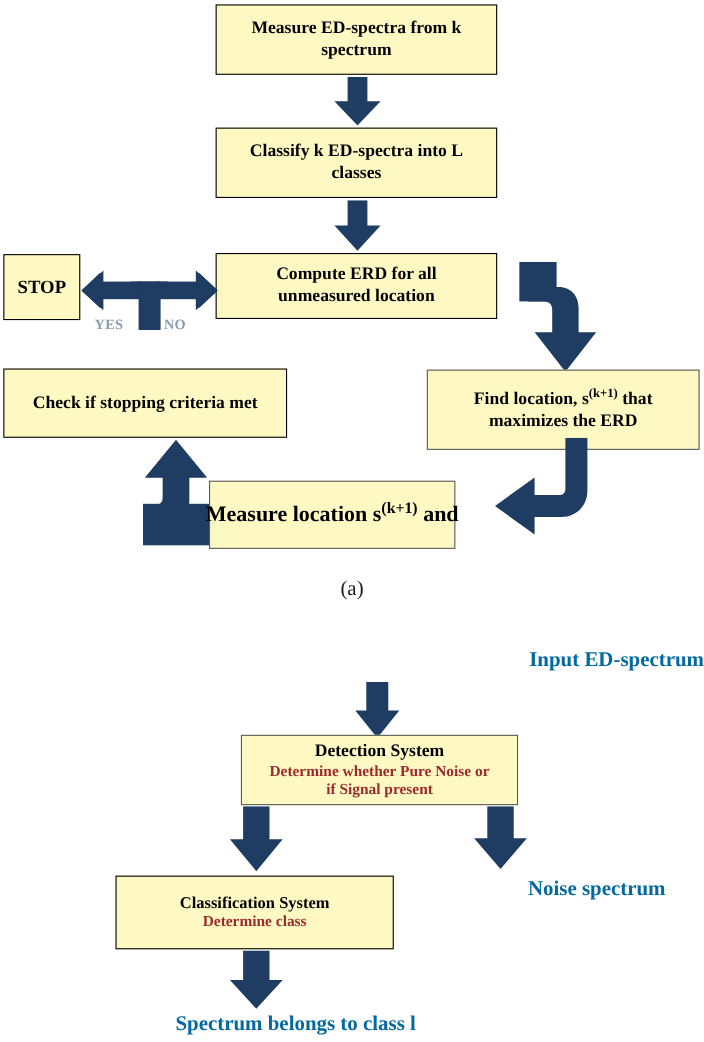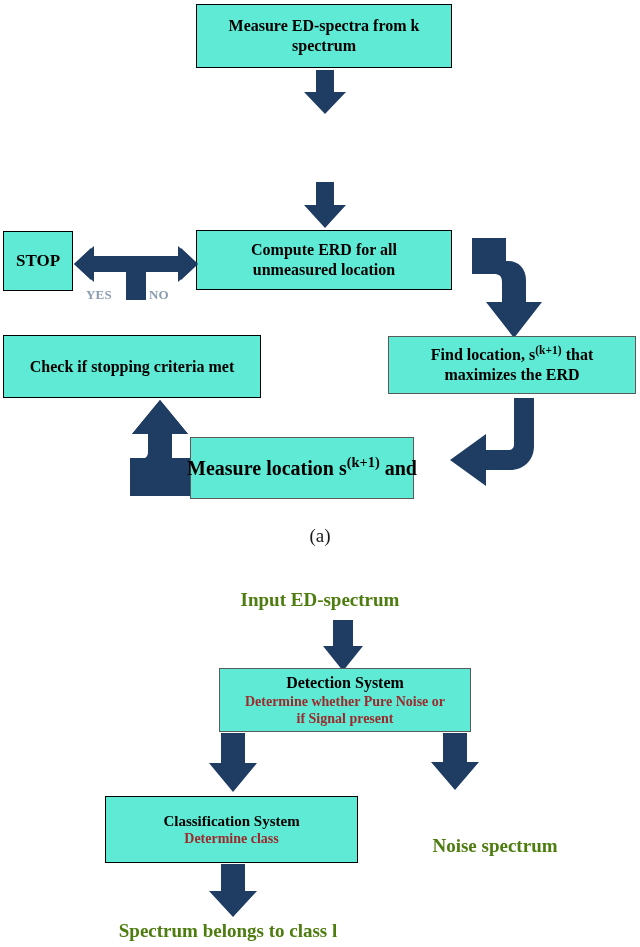--- a/index.html
+++ b/index.html
@@ -15,21 +15,21 @@
     width: 640px;
     height: 947px;
     background: #ffffff;
     overflow: hidden;
   }
 
   
   .box {
     position: absolute;
     box-sizing: border-box;
-    background: #5eead4;
+    background: #fef9c3;
     border: 1.5px solid #000000;
     display: flex;
     flex-direction: column;
     align-items: center;
     justify-content: center;
     text-align: center;
     font-family: "Liberation Serif", serif;
     font-weight: bold;
     color: #000000;
     line-height: 1.22;
@@ -65,22 +65,22 @@
     font-size: 19px;
     color: #1a1a1a;
     text-align: center;
   }
 
   
   .redtext {
     position: absolute;
     font-family: "Liberation Serif", serif;
     font-weight: bold;
-    color: #4d7c0f;
-    text-align: center;
+    color: #0369a1;
+    text-align: right;
     white-space: nowrap;
   }
   .red-in-box {
     color: #9c2a2c;
     font-weight: bold;
   }
   .black-in-box { color: #000000; font-weight: bold; }
 </style>
 </head>
 <body>
@@ -89,20 +89,24 @@
 
   <div class="box" style="left:196px; top:4px; width:256px; height:64px; font-size:16px;">
     <span class="ln">Measure ED-spectra from k</span>
     <span class="ln">spectrum</span>
   </div>
 
   <svg class="arrow" style="left:303px; top:70px;" width="44" height="45" viewBox="0 0 44 45">
     <polygon class="arrowfill" points="13,0 31,0 31,22 43,22 22,44 1,22 13,22"></polygon>
   </svg>
 
+  <div class="box" style="left:196px; top:116px; width:256px; height:64px; font-size:16px;">
+    <span class="ln">Classify k ED-spectra into L</span>
+    <span class="ln">classes</span>
+  </div>
 
   <svg class="arrow" style="left:303px; top:182px;" width="44" height="47" viewBox="0 0 44 47">
     <polygon class="arrowfill" points="13,0 31,0 31,23 43,23 22,46 1,23 13,23"></polygon>
   </svg>
 
   <div class="box" style="left:196px; top:230px; width:256px; height:60px; font-size:16px;">
     <span class="ln">Compute ERD for all</span>
     <span class="ln">unmeasured location</span>
   </div>
 
@@ -137,21 +141,21 @@
   <svg class="arrow" style="left:472px; top:238px;" width="88" height="100" viewBox="0 0 88 100">
     <path class="arrowfill" d="M 8,0 L 8,23 L 36,23 C 47,23 54,31 54,42 L 54,64 L 70,64 L 42,100 L 14,64 L 30,64 L 30,44
          C 30,38 27,36 22,36 L 8,36 Z"></path>
     <rect class="arrowfill" x="0" y="0" width="34" height="36"></rect>
   </svg>
 
   <div class="box" style="left:3px; top:335px; width:258px; height:63px; font-size:16px;">
     <span class="ln">Check if stopping criteria met</span>
   </div>
 
-  <div class="box softborder" style="left:388px; top:336px; width:248px; height:58px; font-size:16px;">
+  <div class="box softborder" style="left:388px; top:336px; width:248px; height:73px; font-size:16px;">
     <span class="ln">
       <span>Find location, s</span><span class="sup">(k+1)</span><span> that</span>
     </span>
     <span class="ln">maximizes the ERD</span>
   </div>
 
   <svg class="arrow" style="left:102px; top:400px;" width="90" height="96" viewBox="0 0 90 96">
     <path class="arrowfill" d="M 30,96 L 30,72 L 54,72 C 64,72 70,65 70,55 L 70,34 L 86,34 L 58,0 L 30,34 L 46,34 L 46,52
          C 46,57 43,59 38,59 L 30,59 Z"></path>
     <rect class="arrowfill" x="28" y="58" width="62" height="38"></rect>
@@ -189,21 +193,21 @@
 
   <svg class="arrow" style="left:430px; top:733px;" width="50" height="58" viewBox="0 0 50 58">
     <polygon class="arrowfill" points="13,0 37,0 37,29 49,29 25,57 1,29 13,29"></polygon>
   </svg>
 
   <div class="box" style="left:105px; top:796px; width:253px; height:67px; font-size:14px;">
     <span class="ln black-in-box" style="font-size:15px;text-align:right;">Classification System</span>
     <span class="ln red-in-box">Determine class</span>
   </div>
 
-  <div class="redtext" style="left:385px; top:798px; width:220px; font-size:19px;margin-top:37px;">Noise spectrum</div>
+  <div class="redtext" style="left:385px; top:798px; width:220px; font-size:19px;">Noise spectrum</div>
 
   <svg class="arrow" style="left:208px; top:864px;" width="50" height="54" viewBox="0 0 50 54">
     <polygon class="arrowfill" points="13,0 37,0 37,27 49,27 25,53 1,27 13,27"></polygon>
   </svg>
 
   <div class="redtext" style="left:78px; top:920px; width:300px; font-size:19px;">Spectrum belongs to class l</div>
 
 </div>
 
 </body></html>

